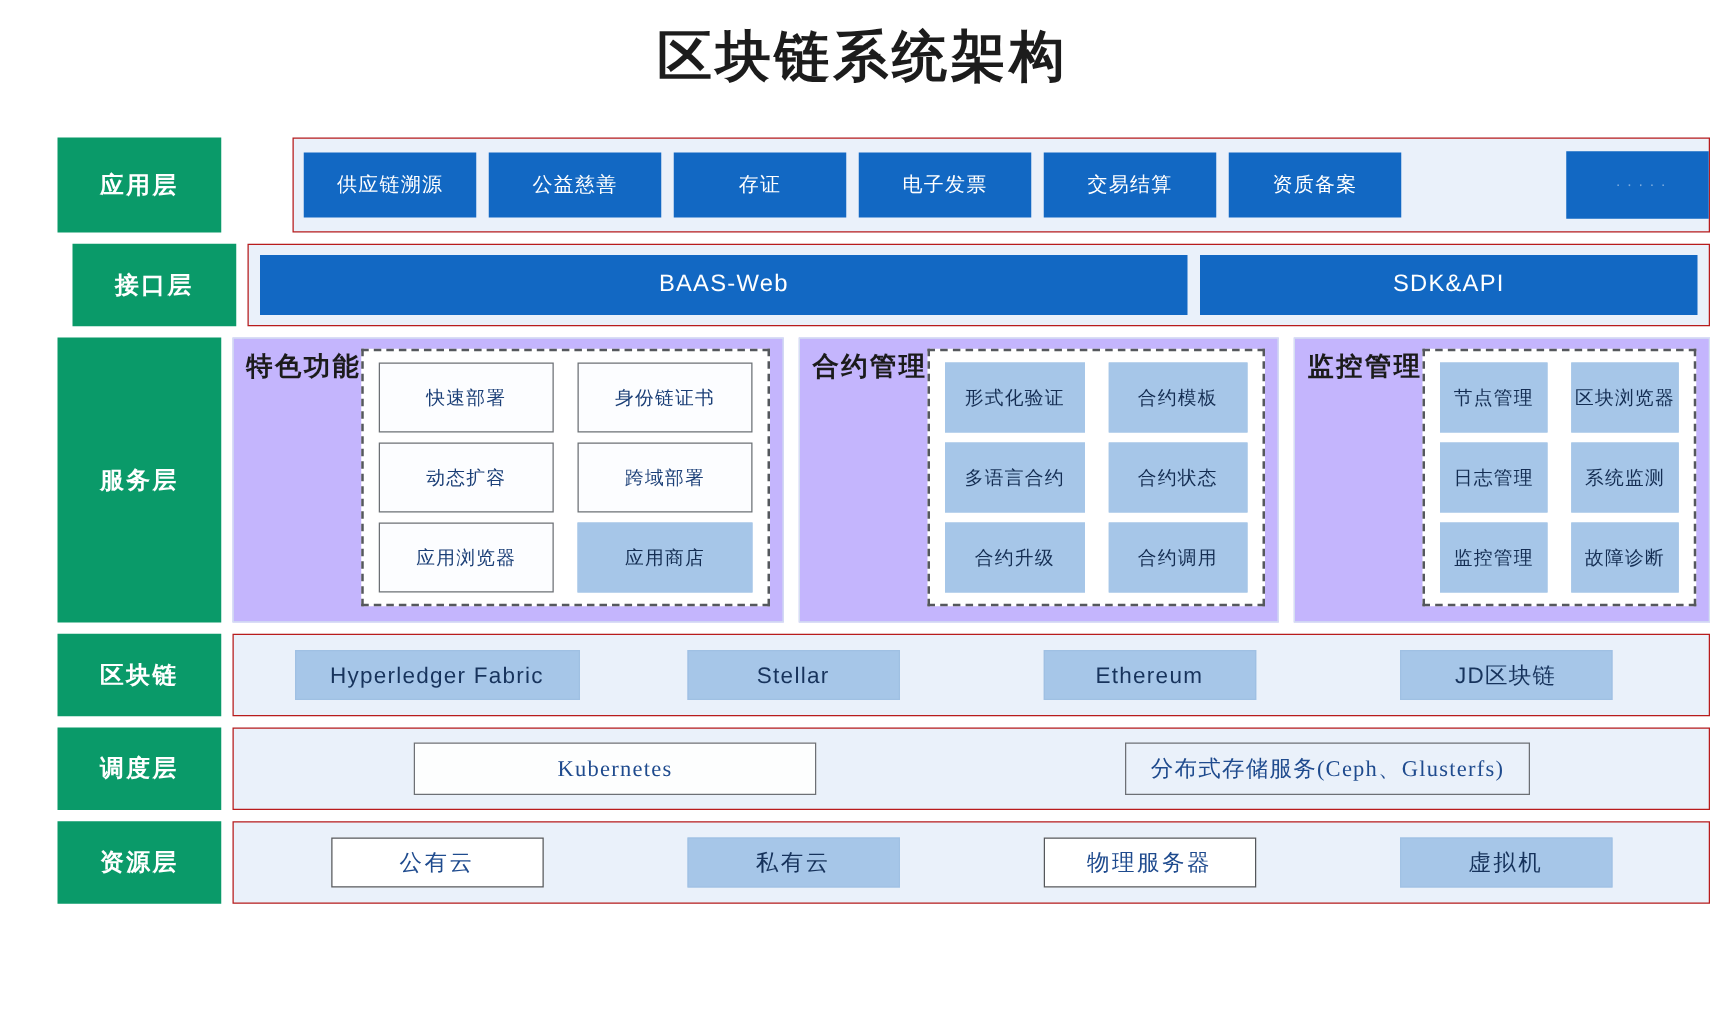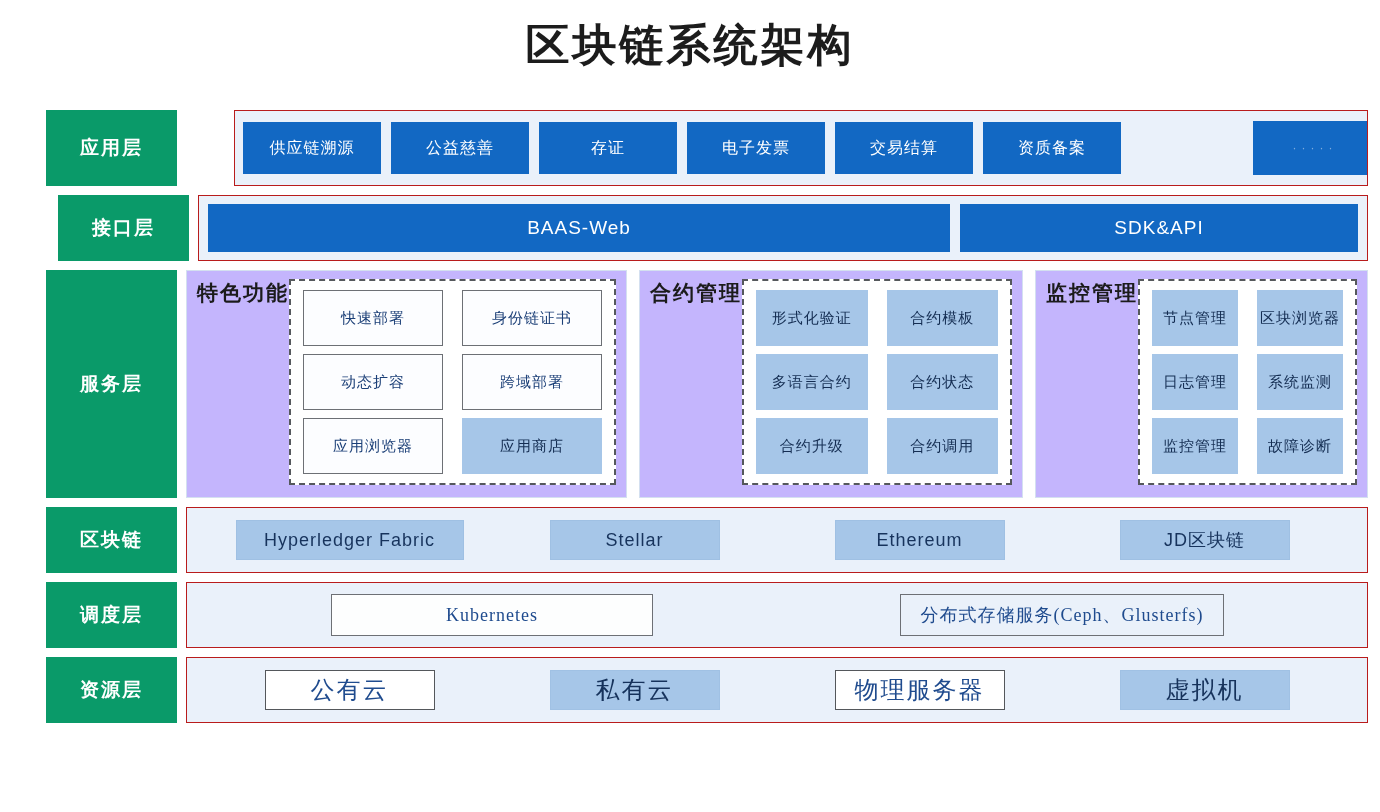--- a/index.html
+++ b/index.html
@@ -253,21 +253,21 @@
     flex: 1 1 0;
     display: flex;
     justify-content: center;
   }
   .res-chip {
     height: 40px;
     min-width: 170px;
     display: flex;
     align-items: center;
     justify-content: center;
-    font-size: 24px;
+    font-size: 18px;
     letter-spacing: 2px;
     padding: 0 16px;
     white-space: nowrap;
   }
   .res-chip.outline {
     background: #ffffff;
     border: 1px solid #54575b;
     color: #1f4b8e;
   }
   .res-chip.filled {

